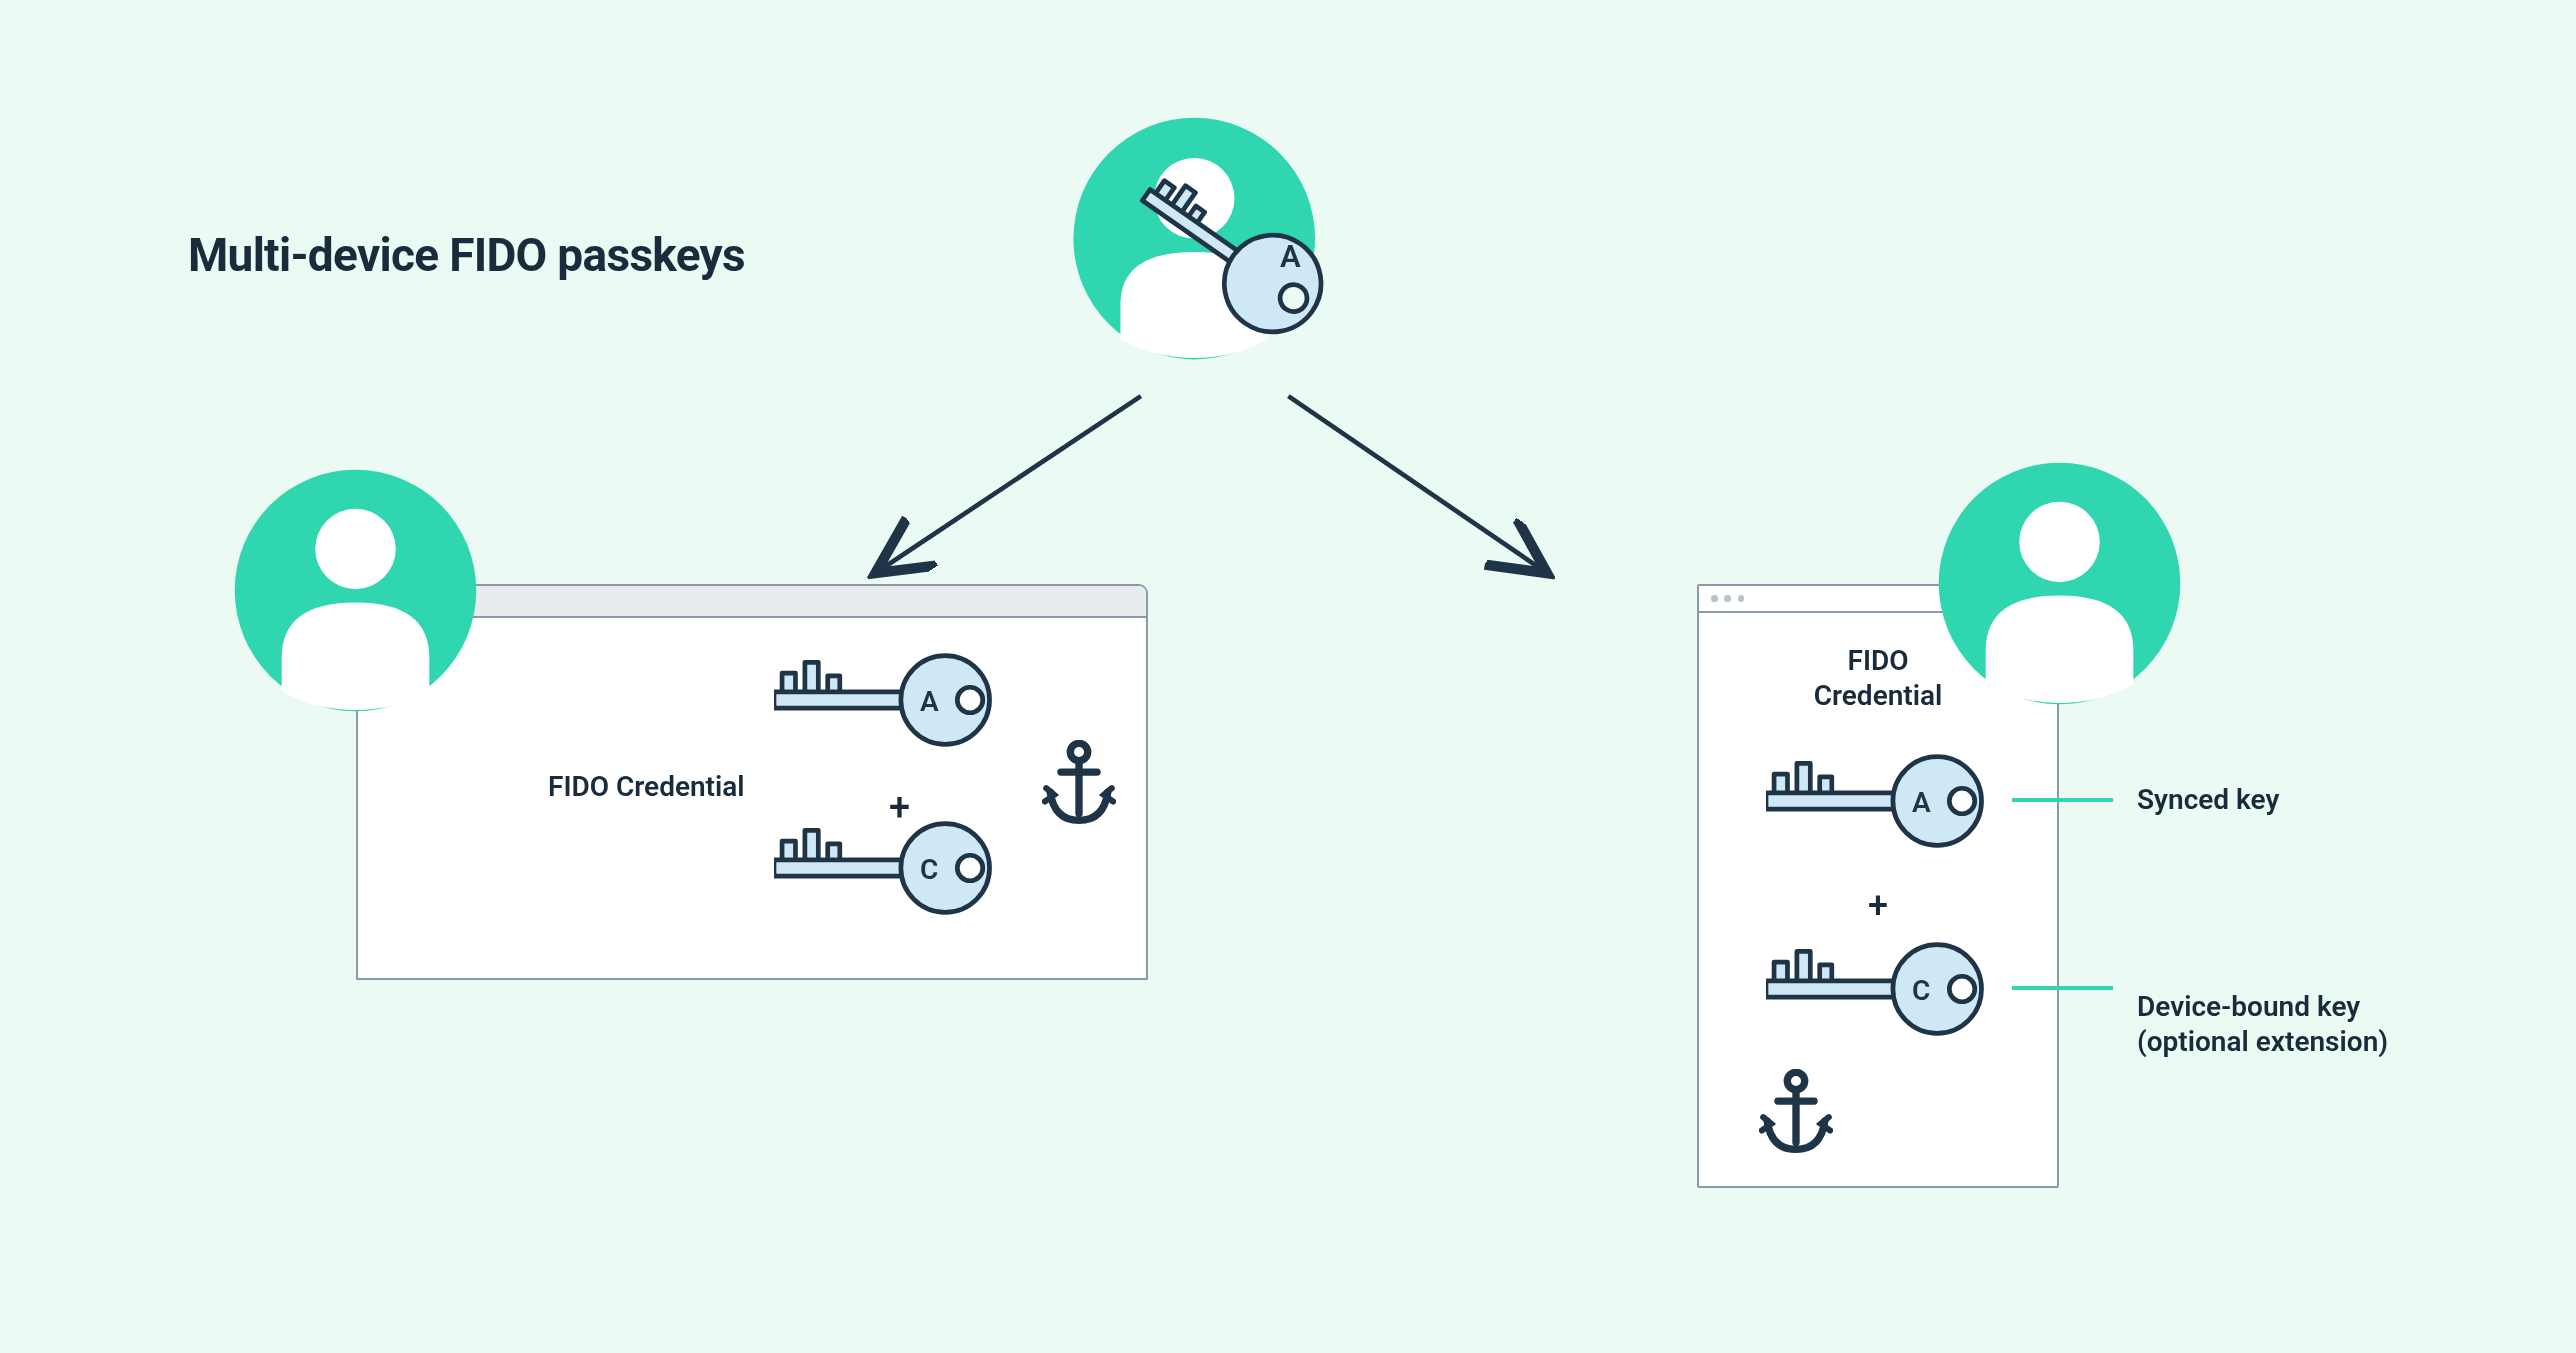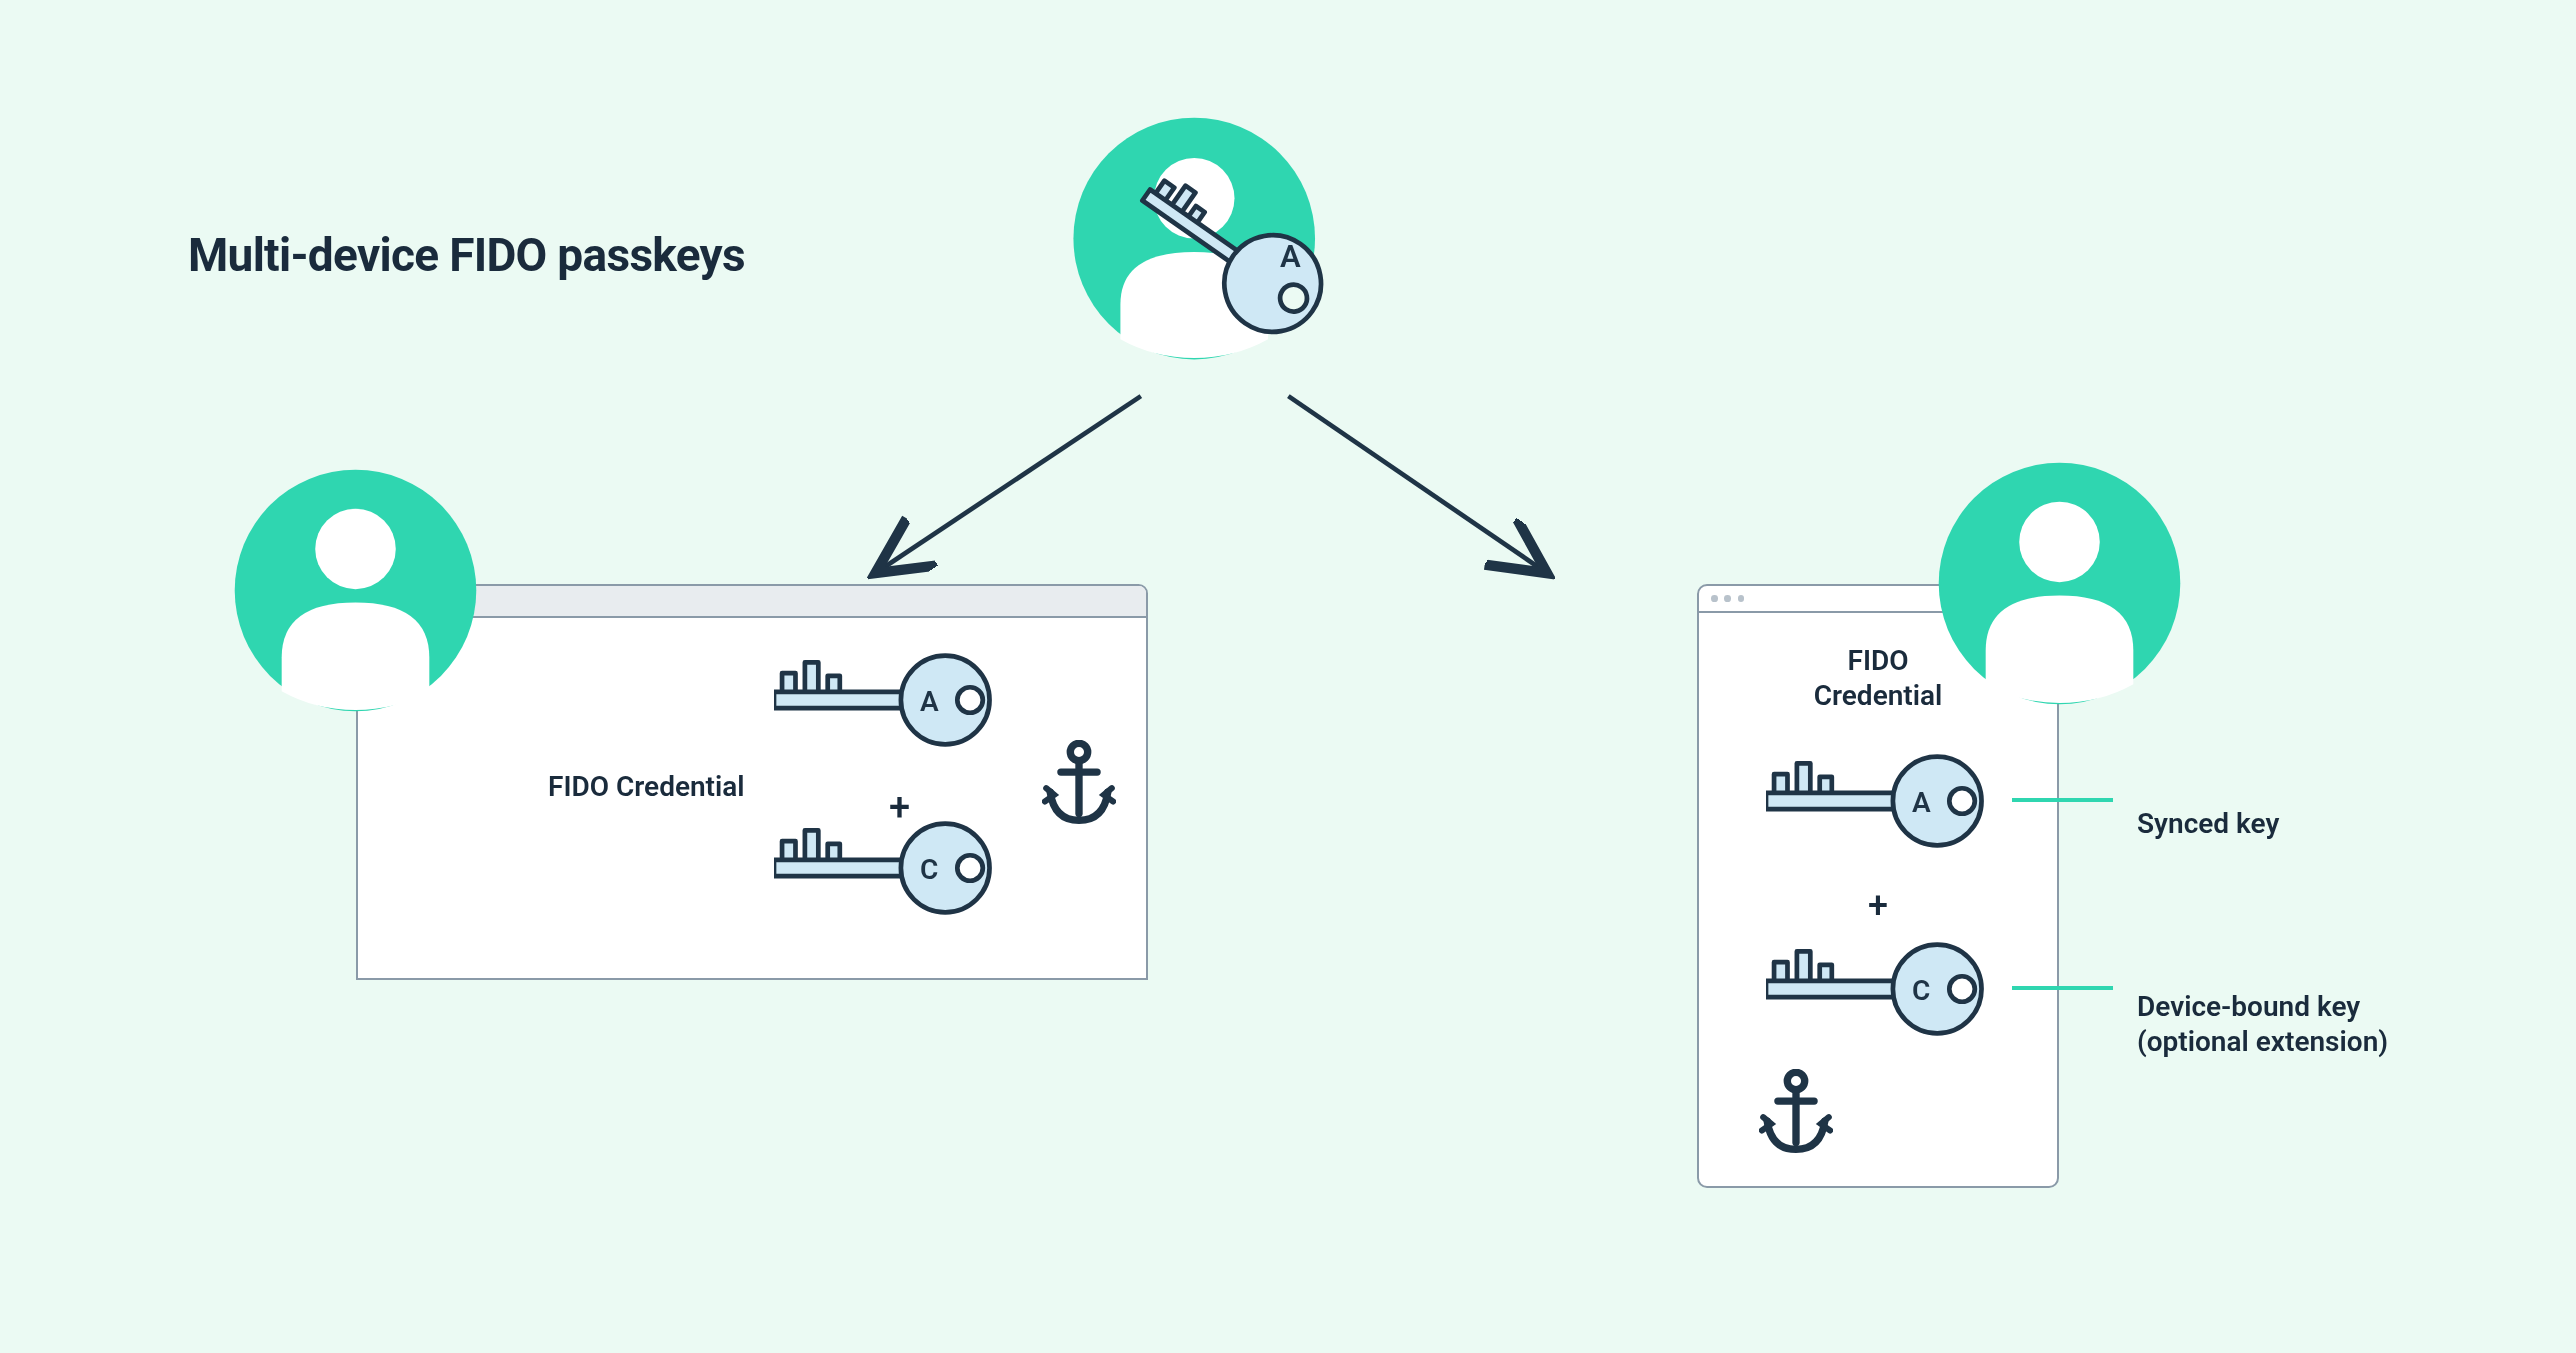--- a/index.html
+++ b/index.html
@@ -61,21 +61,21 @@
   }
   
   .mobile {
     position: absolute;
     left: 1697px;
     top: 584px;
     width: 362px;
     height: 604px;
     background: #fff;
     border: 2.7px solid #8a9aa8;
-    border-radius: 10px;
+    border-radius: 2px;
   }
   .mobile-bar {
     height: 27px;
     border-bottom: 2.7px solid #8a9aa8;
     display: flex;
     align-items: center;
     padding-left: 12px;
     gap: 6.7px;
   }
   .mobile-dot { width: 6.7px; height: 6.7px; border-radius: 50%; background: #b8c2cb; }
@@ -252,20 +252,20 @@
 
 <div class="svg-abs" style="left:1932px; top:456px;">
   <svg width="255" height="255" viewBox="0 0 380 380">
     <circle cx="190" cy="190" r="180" fill="#2fd6b0"></circle>
     <circle cx="190" cy="128" r="60" fill="#fff"></circle>
     <path d="M 80 290 Q 80 208 190 208 Q 300 208 300 290 L 300 340 Q 250 368 190 368 Q 130 368 80 340 Z" fill="#fff"></path>
   </svg>
 </div>
 
 <div class="legend-line" style="left:2012px; top:798px; width:101px;"></div>
-<div class="legend" style="left:2137px; top:782px;margin-top:24px;">Synced key</div>
+<div class="legend" style="left:2137px; top:782px;">Synced key</div>
 
 <div class="legend-line" style="left:2012px; top:986px; width:101px;"></div>
 <div class="legend" style="left:2137px; top:944px;margin-top:45px;">
   <span>Device-bound key</span><br>
   <span>(optional extension)</span>
 </div>
 
 
 </body></html>

